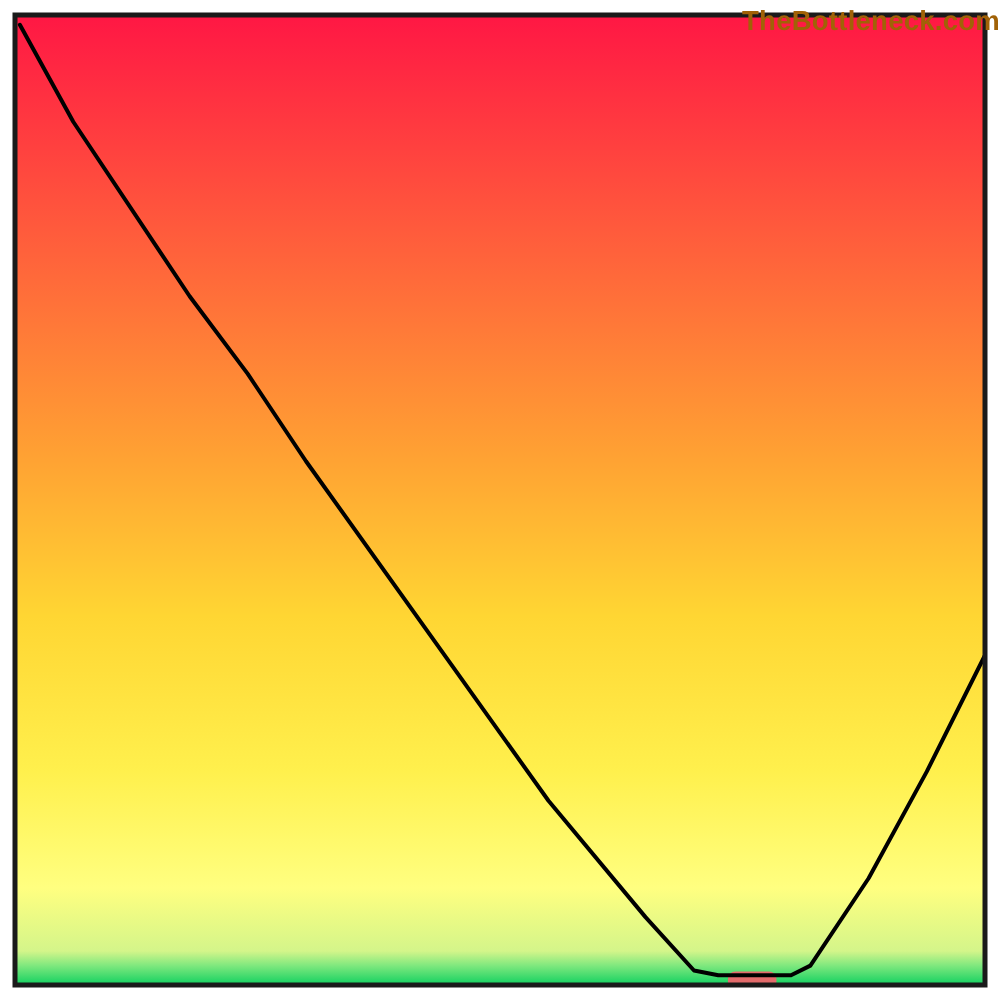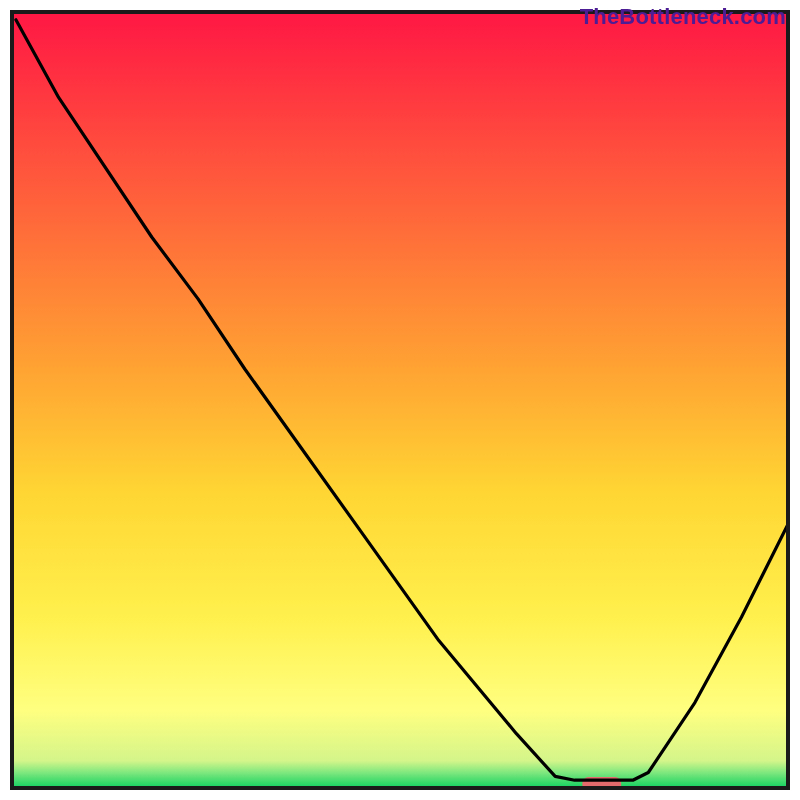--- a/index.html
+++ b/index.html
@@ -11,24 +11,24 @@
     background: #fff;
   }
   .chart-container {
     position: relative;
     width: 800px;
     height: 800px;
   }
   .watermark {
     position: absolute;
     top: 4px;
-    right: 14px;
+    right: 0;
     font-size: 22px;
     font-weight: 600;
-    color: #4c1d95;
+    color: #a16207;
     z-index: 20;
     letter-spacing: 0.2px;
   }
   svg.plot {
     position: absolute;
     top: 0;
     left: 0;
   }
 </style>
 </head>

